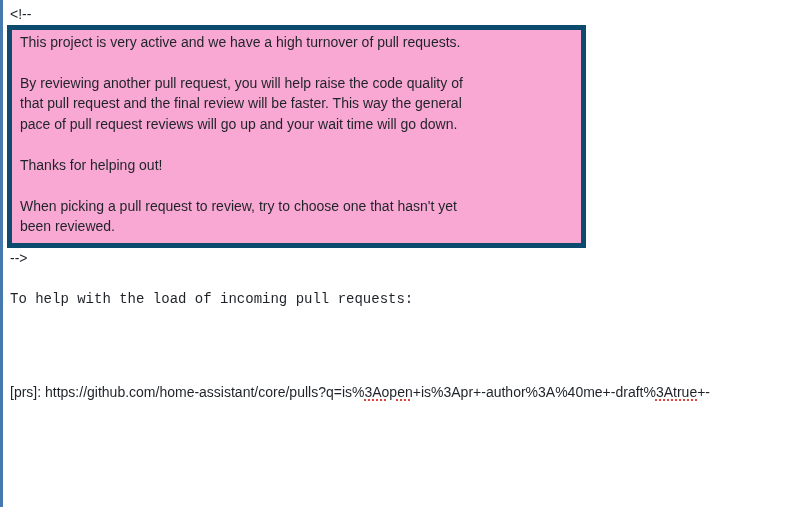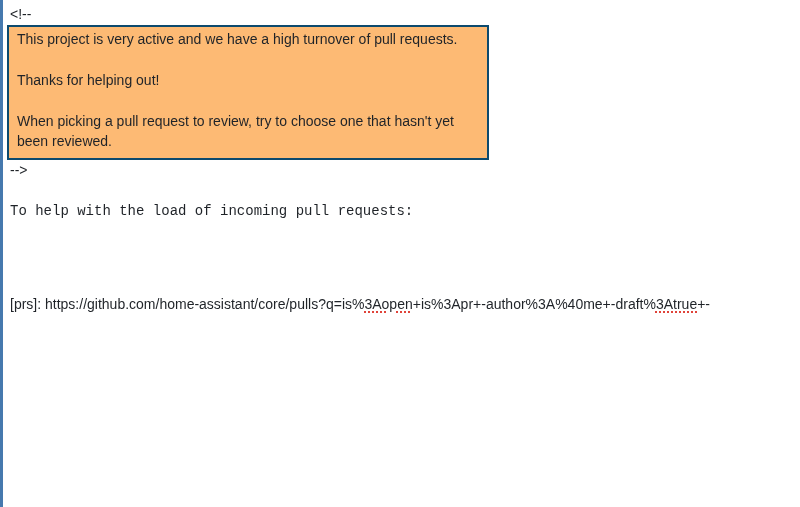--- a/index.html
+++ b/index.html
@@ -21,25 +21,25 @@
   }
   .content {
     padding: 4px 0 0 10px;
   }
   .line {
     line-height: 20.5px;
     white-space: pre-line;
   }
   .red-box {
     box-sizing: border-box;
-    width: 482px;
+    width: 579px;
     margin-left: -3px;
-    border: 2px solid #0c4a6e;
+    border: 5px solid #0c4a6e;
     padding: 2px 14px 6px 8px;
-    background: #fdba74;
+    background: #f9a8d4;
   }
   .red-box p {
     margin: 0 0 20.5px 0;
     line-height: 20.5px;
     white-space: pre-line;
   }
   .red-box p:last-child { margin-bottom: 0; }
   .mt { margin-top: 20.5px; font-family: Liberation Mono, monospace; }
   .url-block {
     margin-top: 20.5px;
@@ -60,20 +60,23 @@
 
 <div class="page">
   <div class="left-accent"></div>
 
   <div class="content">
 
     <div class="line">&lt;!--</div>
 
     <div class="red-box">
       <p>This project is very active and we have a high turnover of pull requests.</p>
+      <p>By reviewing another pull request, you will help raise the code quality of
+that pull request and the final review will be faster. This way the general
+pace of pull request reviews will go up and your wait time will go down.</p>
       <p>Thanks for helping out!</p>
       <p>When picking a pull request to review, try to choose one that hasn't yet
 been reviewed.</p>
     </div>
 
     <div class="line">--&gt;</div>
 
     <div class="line mt">To help with the load of incoming pull requests:</div>
 
 

